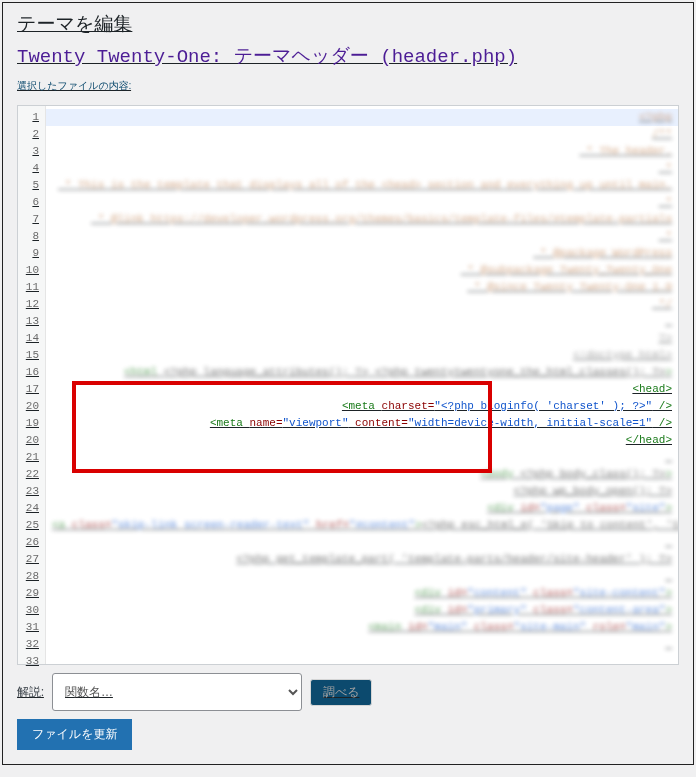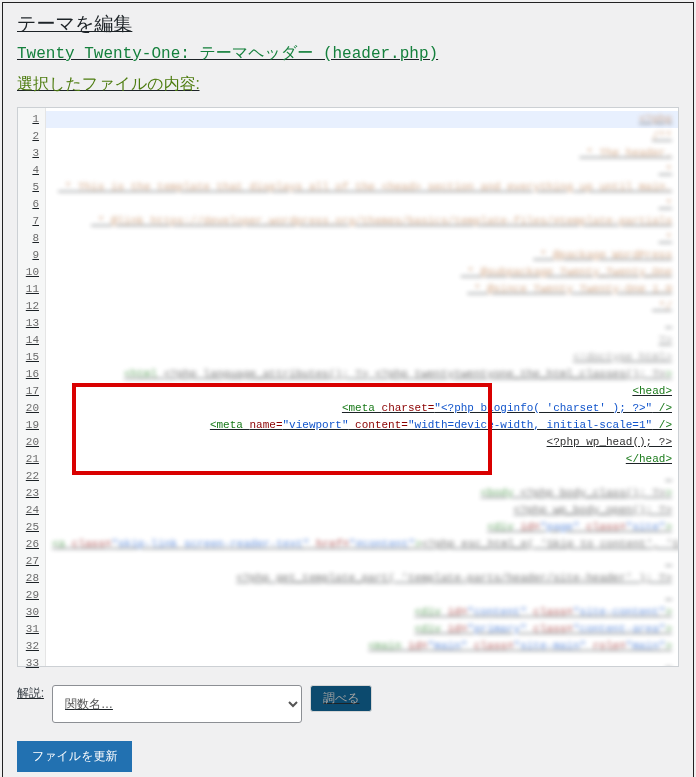--- a/index.html
+++ b/index.html
@@ -20,27 +20,27 @@
       padding: 8px 14px 6px 14px;
     }
     h1 {
       font-size: 19px;
       font-weight: 400;
       color: #1d2327;
       margin-bottom: 6px;
     }
     .file-title {
       font-family: "Courier New", monospace;
-      font-size: 16px;
-      color: #15803d;
+      font-size: 19px;
+      color: #4c1d95;
       margin-bottom: 10px;
     }
     .content-label {
-      font-size: 16px;
-      color: #4d7c0f;
+      font-size: 10px;
+      color: #0c4a6e;
       margin-bottom: 6px;
     }
     .editor-wrap {
       padding: 0 14px;
     }
     .editor {
       background: #fff;
       border: 1px solid #ccd0d4;
       display: flex;
       position: relative;
@@ -99,22 +99,22 @@
       border: 4px solid #d90000;
       left: 26px;
       top: 275px;
       width: 420px;
       height: 92px;
       z-index: 5;
       pointer-events: none;
     }
     .footer-row {
       display: flex;
-      align-items: flex-start;
-      padding: 18px 14px;
+      align-items: center;
+      padding: 8px 14px;
       gap: 8px;
     }
     .footer-label {
       font-size: 12px;
       color: #3c434a;
     }
     .select-input {
       width: 250px;
       font-size: 12px;
       padding: 3px 8px;
@@ -210,21 +210,20 @@
         <div class="code-line blurred"><span class="c-comment">&nbsp;* @since Twenty Twenty-One 1.0</span></div>
         <div class="code-line blurred"><span class="c-comment">&nbsp;*/</span></div>
         <div class="code-line blurred">&nbsp;</div>
         <div class="code-line blurred"><span class="c-type">?&gt;</span></div>
         <div class="code-line blurred"><span class="c-type">&lt;!doctype html&gt;</span></div>
         <div class="code-line blurred"><span class="c-tag">&lt;html</span> <span class="c-php">&lt;?php language_attributes(); ?&gt;</span> <span class="c-php">&lt;?php twentytwentyone_the_html_classes(); ?&gt;</span><span class="c-tag">&gt;</span></div>
 
         <div class="code-line"><span class="c-tag">&lt;head&gt;</span></div>
         <div class="code-line"><span class="c-tag">  &lt;meta </span><span class="c-attr">charset=</span><span class="c-string">"&lt;?php bloginfo( 'charset' ); ?&gt;"</span><span class="c-tag"> /&gt;</span></div>
         <div class="code-line"><span class="c-tag">  &lt;meta </span><span class="c-attr">name=</span><span class="c-string">"viewport"</span><span class="c-attr"> content=</span><span class="c-string">"width=device-width, initial-scale=1"</span><span class="c-tag"> /&gt;</span></div>
-        <div class="code-line"><span class="c-php">  &lt;?php wp_head(); ?&gt;</span></div>
         <div class="code-line"><span class="c-tag">&lt;/head&gt;</span></div>
 
         <div class="code-line blurred">&nbsp;</div>
         <div class="code-line blurred"><span class="c-tag">&lt;body</span> <span class="c-php">&lt;?php body_class(); ?&gt;</span><span class="c-tag">&gt;</span></div>
         <div class="code-line blurred"><span class="c-php">&lt;?php wp_body_open(); ?&gt;</span></div>
         <div class="code-line blurred"><span class="c-tag">&lt;div</span> <span class="c-attr">id=</span><span class="c-string">"page"</span> <span class="c-attr">class=</span><span class="c-string">"site"</span><span class="c-tag">&gt;</span></div>
         <div class="code-line blurred">  <span class="c-tag">&lt;a</span> <span class="c-attr">class=</span><span class="c-string">"skip-link screen-reader-text"</span> <span class="c-attr">href=</span><span class="c-string">"#content"</span><span class="c-tag">&gt;</span><span class="c-php">&lt;?php esc_html_e( 'Skip to content', 'twentytwentyone' ); ?&gt;</span></div>
         <div class="code-line blurred">&nbsp;</div>
         <div class="code-line blurred">  <span class="c-php">&lt;?php get_template_part( 'template-parts/header/site-header' ); ?&gt;</span></div>
         <div class="code-line blurred">&nbsp;</div>

